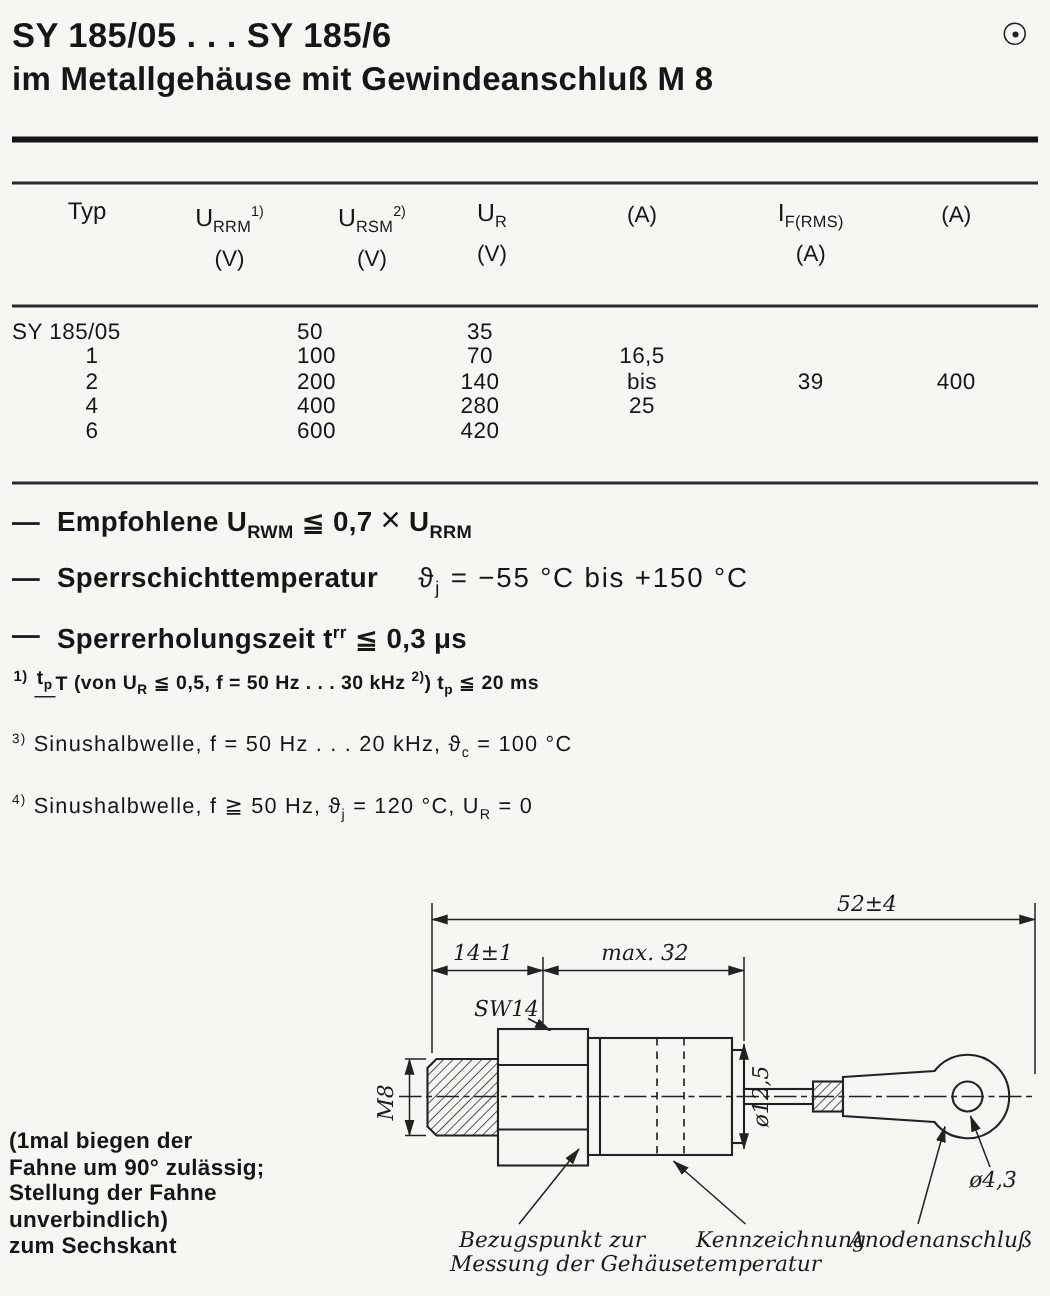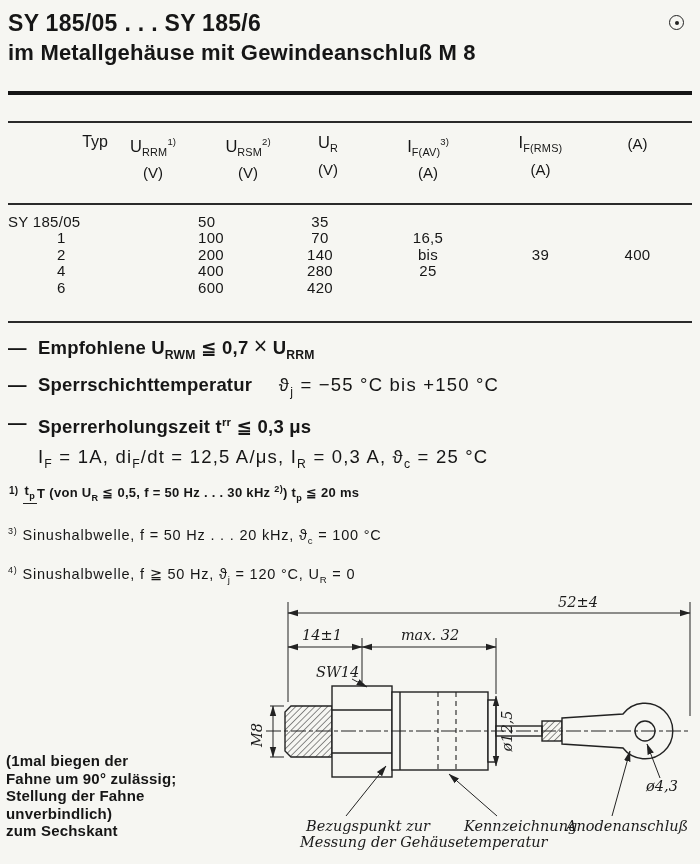--- a/index.html
+++ b/index.html
@@ -12,21 +12,21 @@
   .sub1{font-size:21.5px;font-weight:400;margin-top:6px;line-height:26px;letter-spacing:.2px}
   .sub2{font-size:22px;font-weight:700;margin-top:2px;line-height:26px;letter-spacing:.2px}
   .thick-rule{height:4px;background:#151515;margin-top:25px}
   .rule{height:1.5px;background:#2a2a2a}
   .rule-top{margin-top:26px}
   .rule-mid{margin-top:21px}
   .rule-bot{margin-top:25px}
   .trow{display:grid;grid-template-columns:100px 90px 100px 60px 140px 85px 109px}
   .thead{padding-top:9px}
   .th{text-align:center;font-size:16.5px;font-weight:400;line-height:20px}
-  .th.c0{text-align:right;font-size:16px}
+  .th.c0{text-align:center;font-size:16px}
   .th sub{font-size:66%;letter-spacing:.2px}
   .th sup{font-size:58%;vertical-align:super}
   .th-unit{font-size:15px;margin-top:3px;line-height:18px}
   .tbody{margin-top:9px}
   .td{font-size:15px;line-height:16.5px;letter-spacing:.3px;text-align:center;min-height:16.5px}
   .td.c0{text-align:left}
   .td.ind{padding-left:49px}
   .td.c2{text-align:left;padding-right:46px}
   .td.c3{padding-right:16px}
   .notes{margin-top:13px}
@@ -74,21 +74,20 @@
     </div>
     <div class="th c2">
       <div class="th-label"><span>U</span><sub>RSM</sub><sup>2)</sup></div>
       <div class="th-unit">(V)</div>
     </div>
     <div class="th c3">
       <div class="th-label"><span>U</span><sub>R</sub></div>
       <div class="th-unit">(V)</div>
     </div>
     <div class="th c4">
-      <div class="th-label"><span>I</span><sub>F(AV)</sub><sup>3)</sup></div>
       <div class="th-unit">(A)</div>
     </div>
     <div class="th c5">
       <div class="th-label"><span>I</span><sub>F(RMS)</sub></div>
       <div class="th-unit">(A)</div>
     </div>
     <div class="th c6">
       <div class="th-unit">(A)</div>
     </div>
   </div>
@@ -150,24 +149,20 @@
       <span class="dash">—</span>
       <span class="txt"><span>Empfohlene U</span><sub>RWM</sub><span> ≦ 0,7 </span><span class="big">×</span><span> U</span><sub>RRM</sub></span>
     </div>
     <div class="note">
       <span class="dash">—</span>
       <span class="txt"><span>Sperrschichttemperatur</span><span>     </span><span class="lt">ϑ</span><sub class="lt">j</sub><span class="lt"> = −55 °C bis +150 °C</span></span>
     </div>
     <div class="note">
       <span class="dash">—</span>
       <span class="txt"><span>Sperrerholungszeit t</span><sup>rr</sup><span> ≦ 0,3 μs</span></span>
-    </div>
-    <div class="note">
-      <span class="dash"></span>
-      <span class="txt"><span class="lt">I</span><sub class="lt">F</sub><span class="lt"> = 1A, di</span><sub class="lt">F</sub><span class="lt">/dt = 12,5 A/μs, I</span><sub class="lt">R</sub><span class="lt"> = 0,3 A, </span><span class="lt">ϑ</span><sub class="lt">c</sub><span class="lt"> = 25 °C</span></span>
     </div>
   </div>
 
   <div class="footnotes">
     <div class="fn1">
       <span class="mk">1)</span>
       <span class="frac">
         <span class="num"><span>t</span><sub>p</sub></span>
         <span class="den">T</span>
       </span>

